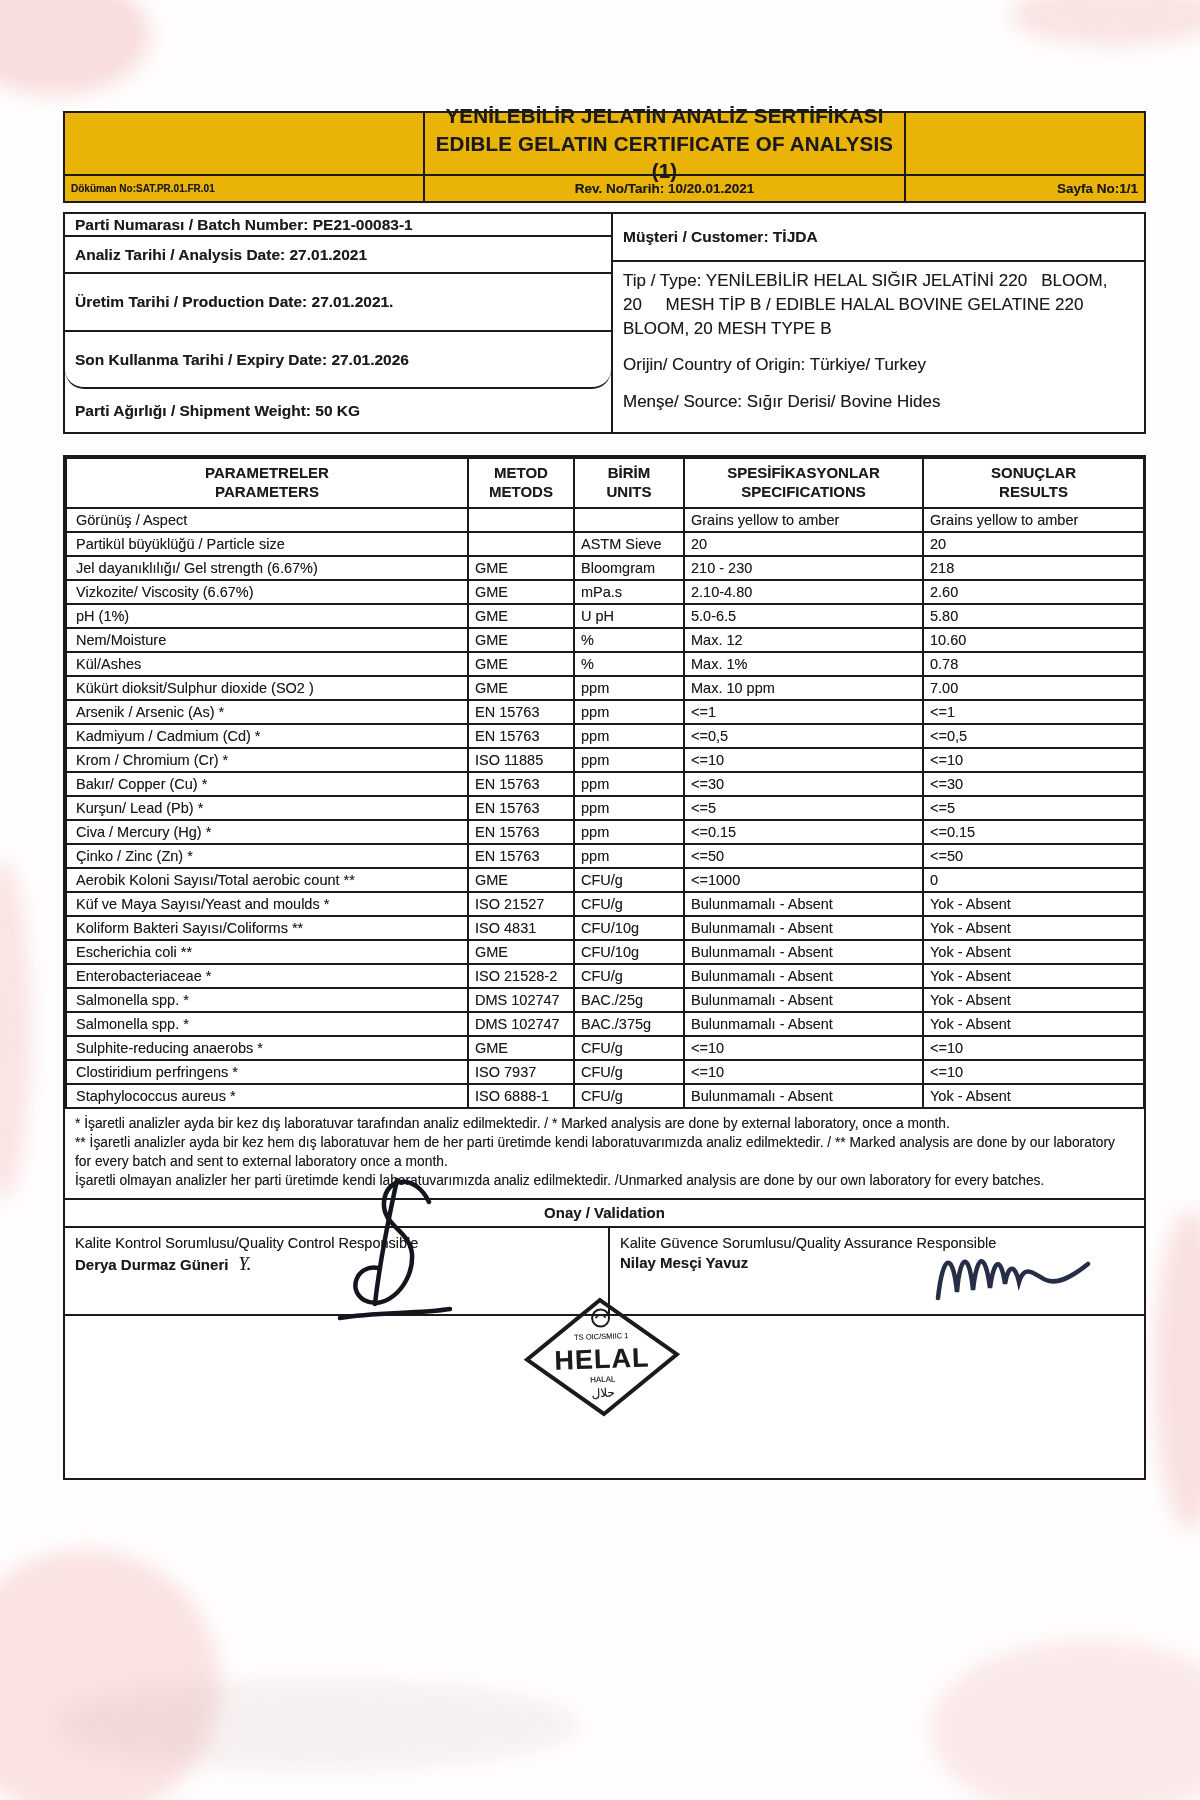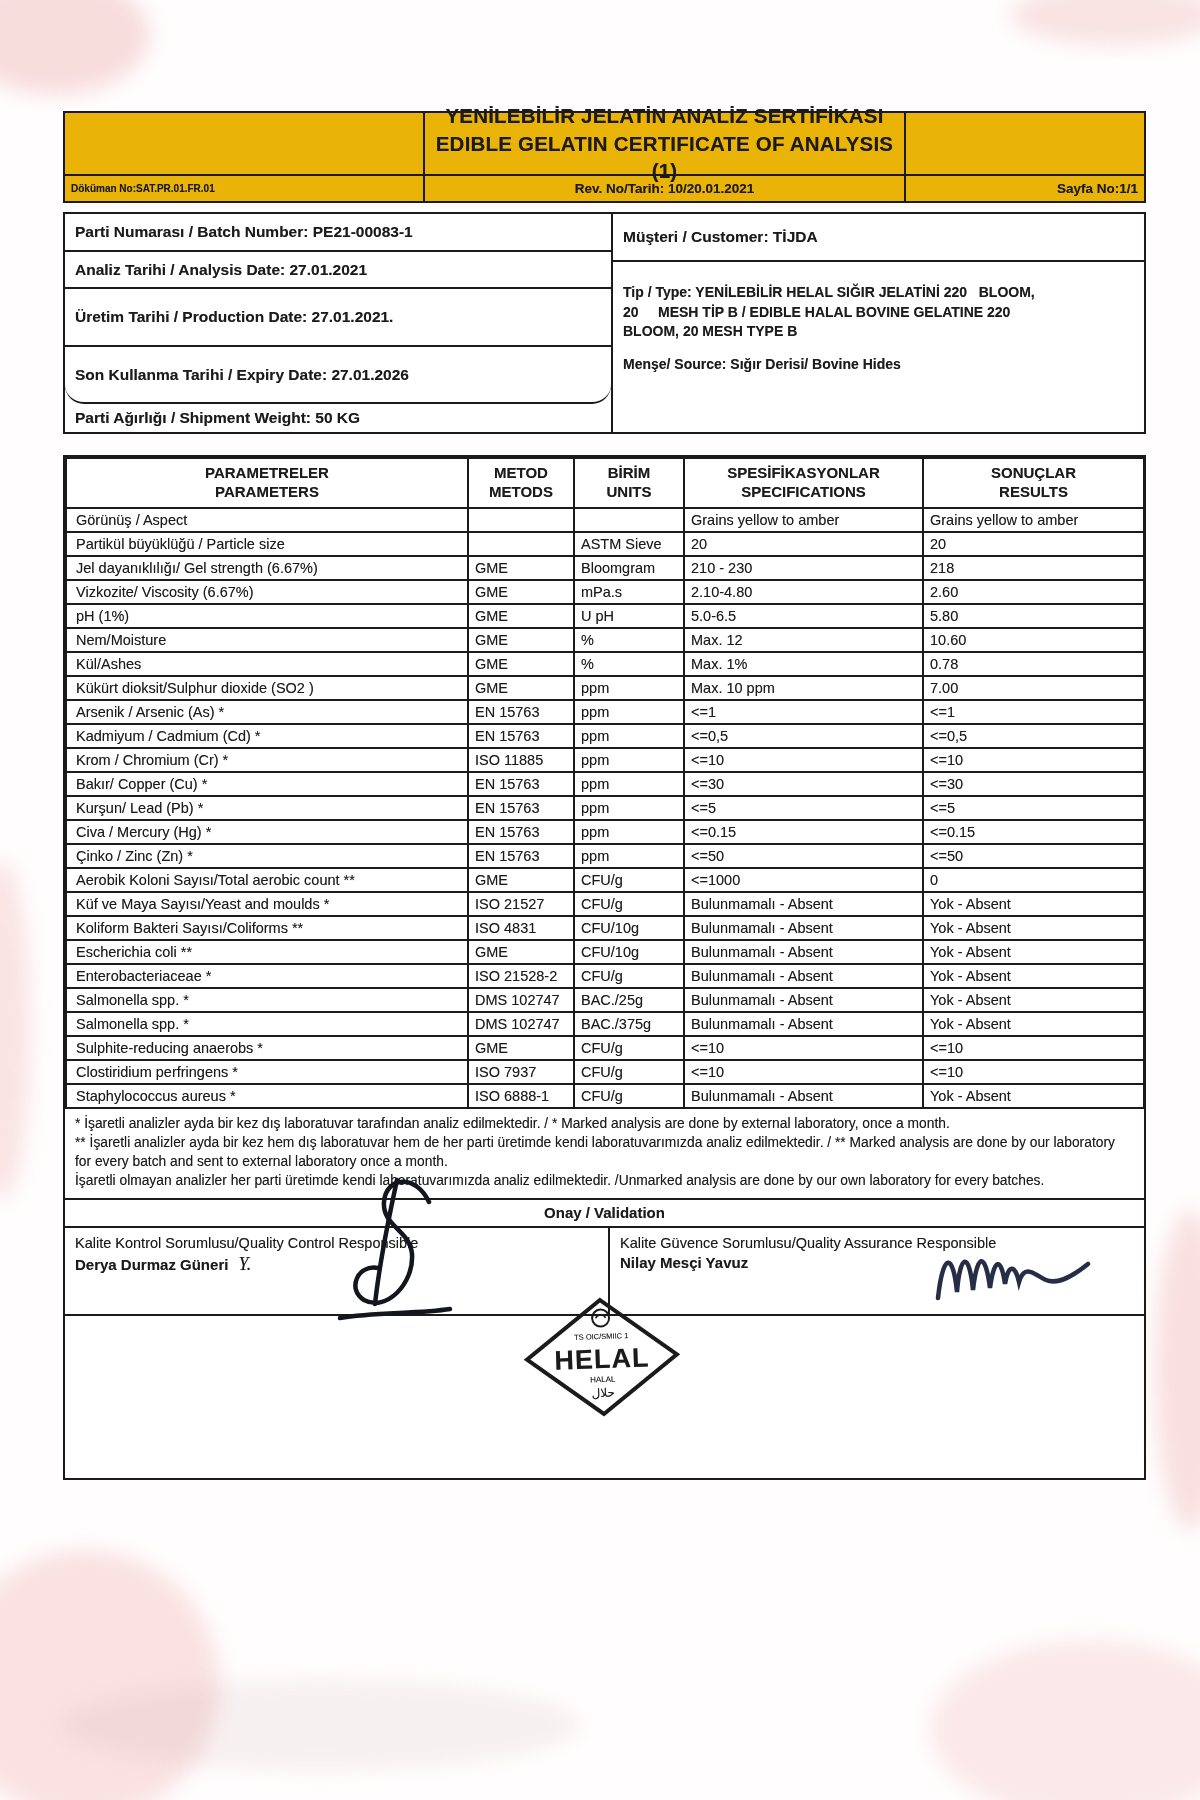--- a/index.html
+++ b/index.html
@@ -27,29 +27,29 @@
   .page-cell{justify-content:flex-end;font-size:13.5px;}
 
   
   .batch-table{
     position:absolute;left:63px;top:212px;width:1083px;height:222px;
     border:2.5px solid #1b1b1b;display:flex;box-sizing:border-box;background:#fff;
   }
   .batch-left{width:548px;border-right:2px solid #1b1b1b;display:flex;flex-direction:column;box-sizing:border-box;}
   .batch-row{border-bottom:2px solid #1b1b1b;display:flex;align-items:center;
     padding:0 10px;font-weight:700;font-size:15.5px;box-sizing:border-box;}
-  .batch-row:nth-child(1){height:38px;}
+  .batch-row:nth-child(1){height:23px;}
   .batch-row:nth-child(2){height:37px;}
   .batch-row:nth-child(3){height:58px;}
   .batch-row:nth-child(4){height:57px;border-radius:19px;}
   .batch-row:nth-child(5){flex:1;border-bottom:none;}
   .batch-right{flex:1;display:flex;flex-direction:column;box-sizing:border-box;}
   .customer-cell{height:48px;border-bottom:2px solid #1b1b1b;display:flex;align-items:center;
     padding:0 10px;font-weight:700;font-size:15.5px;box-sizing:border-box;}
-  .type-cell{flex:1;padding:21px 10px;font-weight:700;font-size:14px;line-height:1.4;box-sizing:border-box;}
+  .type-cell{flex:1;padding:7px 10px;font-weight:400;font-size:17px;line-height:1.4;box-sizing:border-box;}
   .type-text{white-space:pre-wrap;}
   .origin-line{margin-top:13px;}
   .source-line{margin-top:13px;}
 
   
   .main-box{
     position:absolute;left:63px;top:455px;width:1083px;height:1025px;
     border:2.5px solid #1b1b1b;box-sizing:border-box;display:flex;flex-direction:column;background:#fff;
   }
   table.params{width:100%;border-collapse:collapse;table-layout:fixed;flex:none;}
@@ -124,20 +124,21 @@
         <div class="batch-row">
           <span>Parti Ağırlığı / Shipment Weight: 50 KG</span>
         </div>
     </div>
     <div class="batch-right">
       <div class="customer-cell">Müşteri / Customer: TİJDA</div>
       <div class="type-cell">
         <div class="type-text">Tip / Type: YENİLEBİLİR HELAL SIĞIR JELATİNİ 220   BLOOM,
 20     MESH TİP B / EDIBLE HALAL BOVINE GELATINE 220
 BLOOM, 20 MESH TYPE B</div>
+        <div class="origin-line">Orijin/ Country of Origin: Türkiye/ Turkey</div>
         <div class="source-line">Menşe/ Source: Sığır Derisi/ Bovine Hides</div>
       </div>
     </div>
   </div>
 
   <div class="main-box">
     <table class="params">
       <colgroup>
         <col style="width:402px">
           <col style="width:106px">

